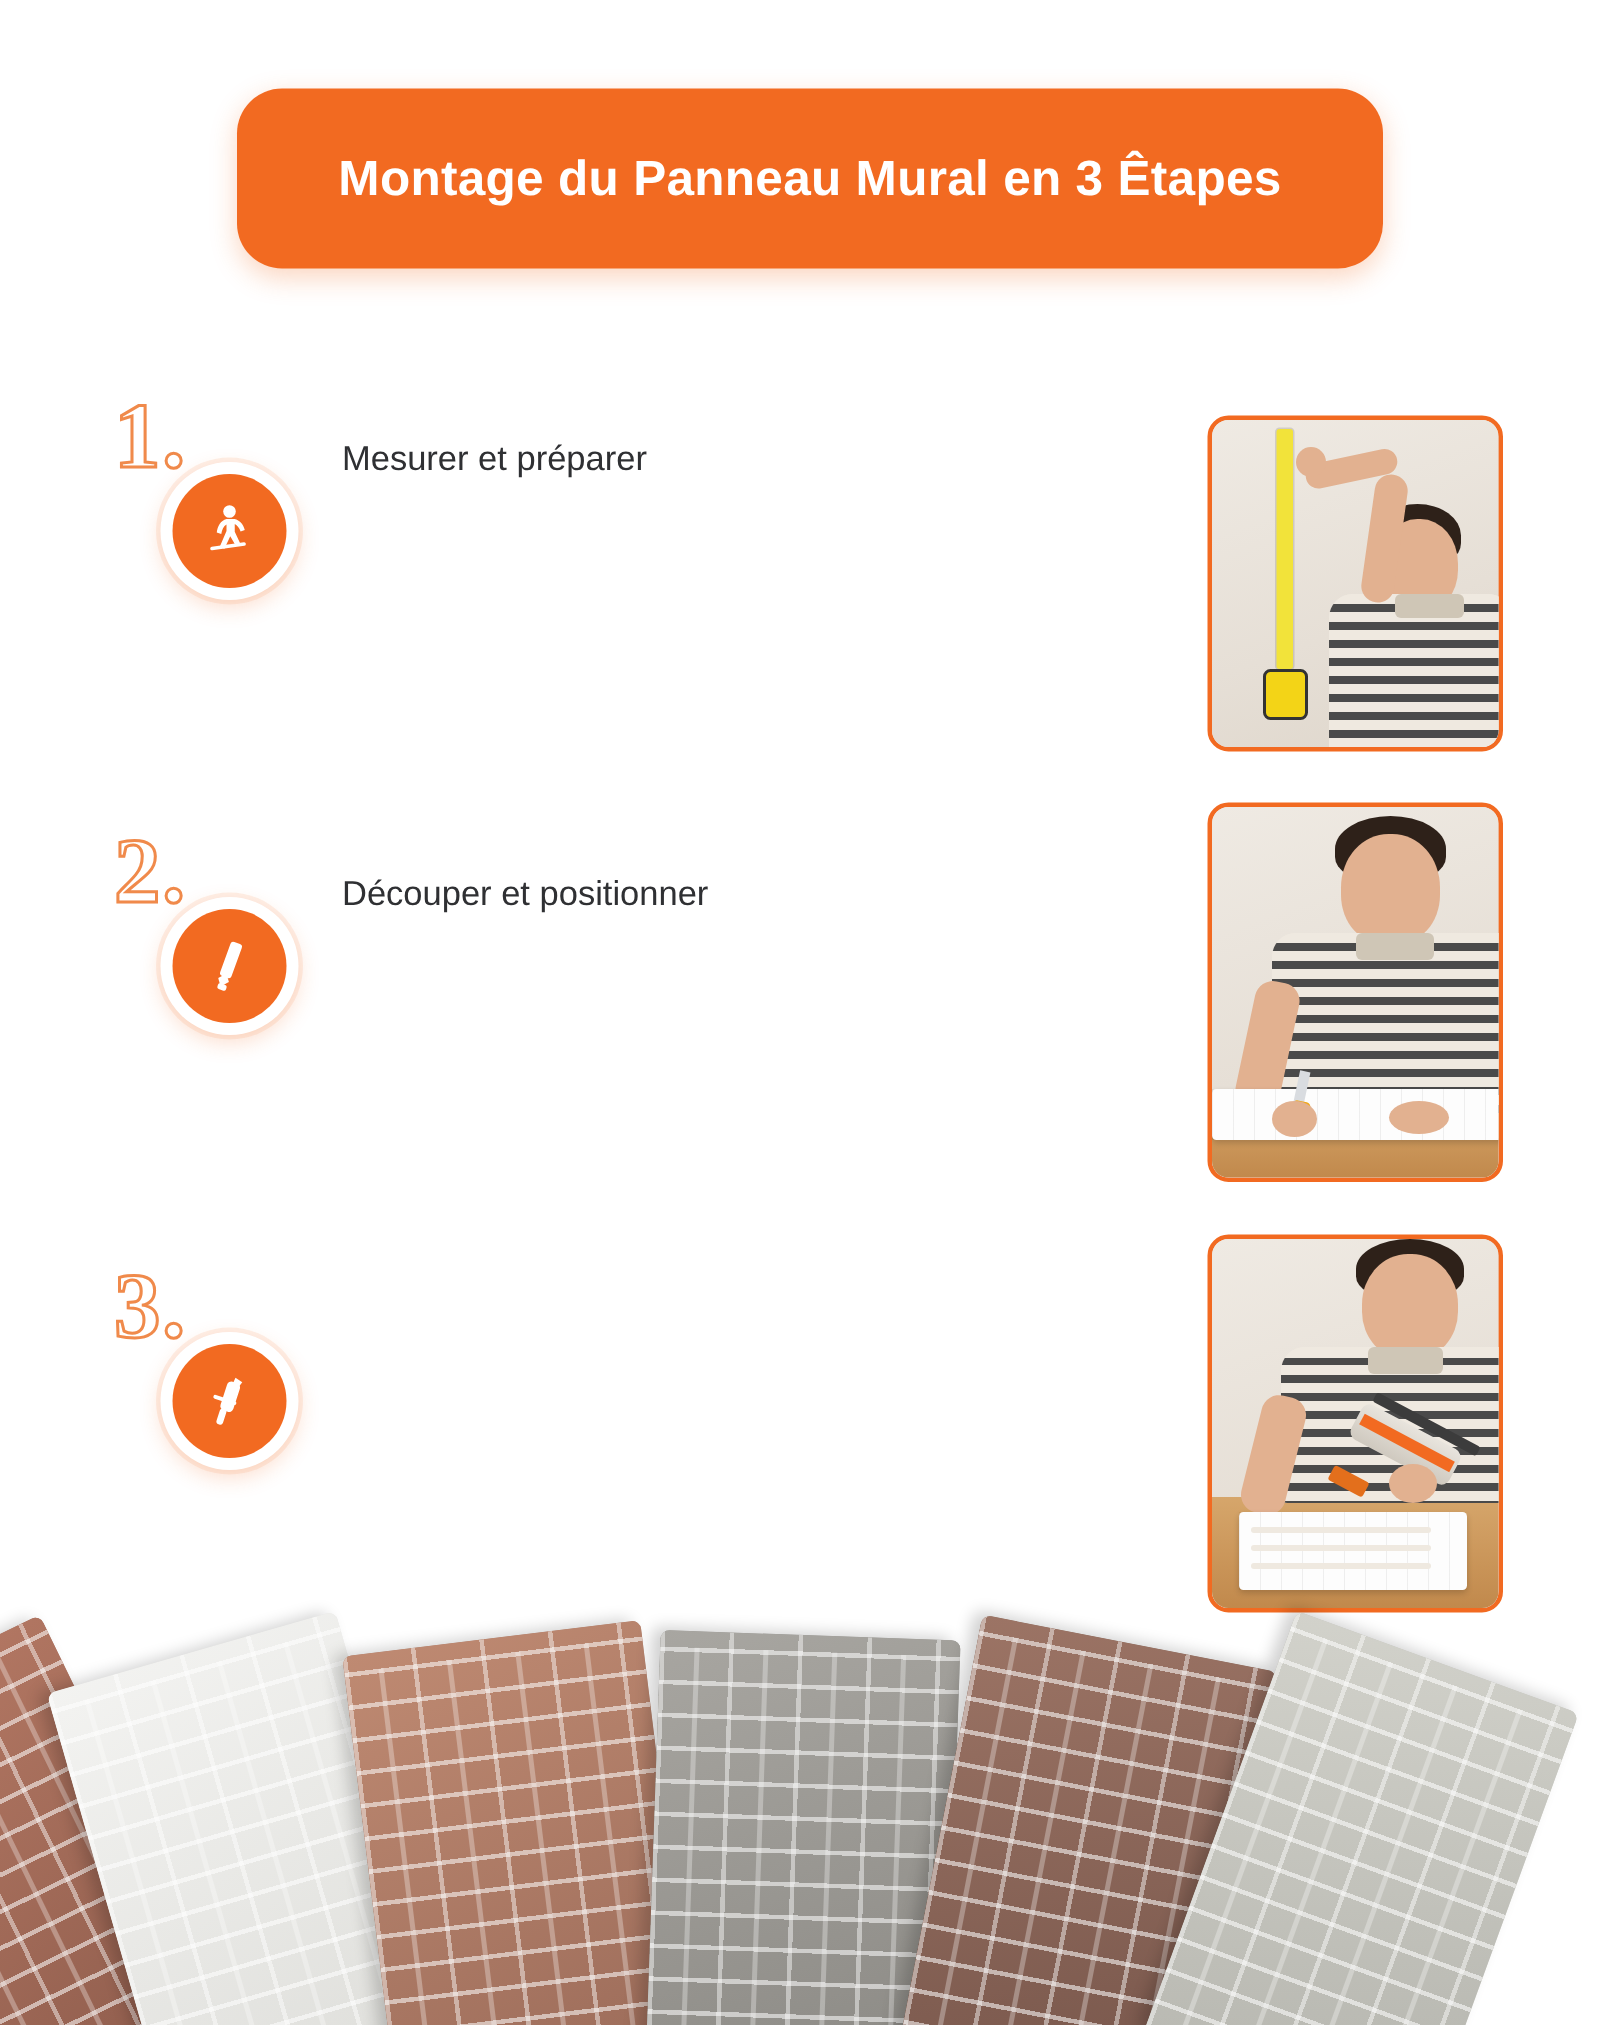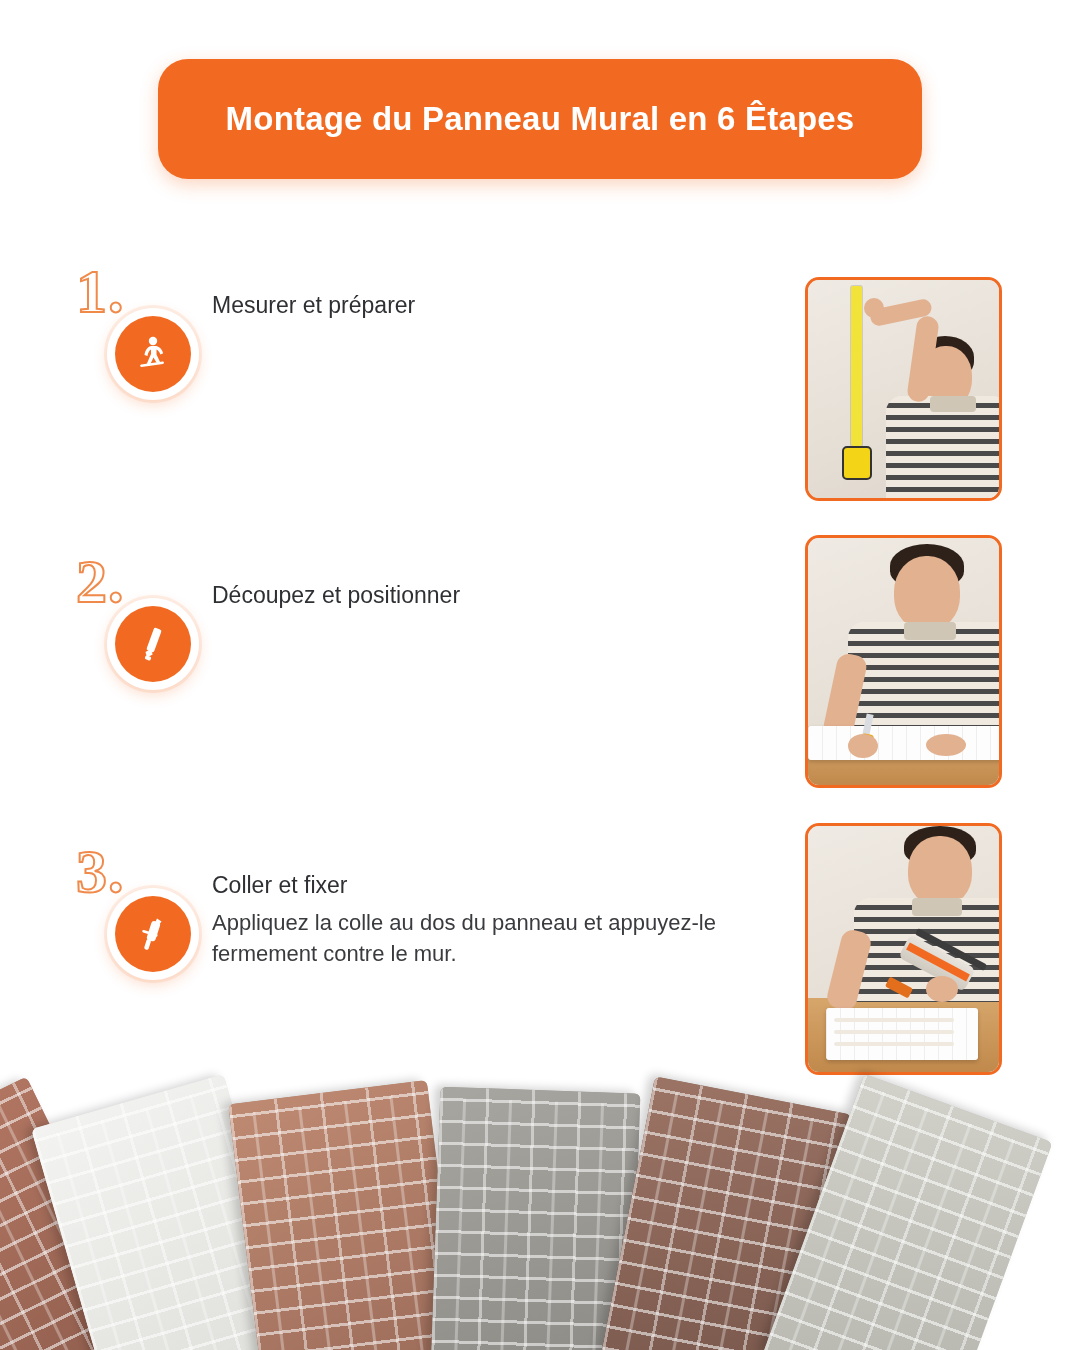--- a/index.html
+++ b/index.html
@@ -98,21 +98,21 @@
     border-radius: 50%;
     background: #f26a21;
     display: flex;
     align-items: center;
     justify-content: center;
   }
   .badge svg { display: block; }
 
   .step-text {
     position: absolute;
-    left: 212px;
+    left: 228px;
     top: 46px;
     width: 540px;
   }
   .step-title {
     font-size: 23px;
     color: #2f3033;
     margin-bottom: 8px;
     font-weight: 400;
   }
   .step-desc {
@@ -209,21 +209,21 @@
       repeating-linear-gradient(90deg, rgba(255,255,255,0.30) 0 3px, transparent 3px 46px);
     background-size: 100% 44px;
   }
 </style>
 </head>
 <body>
 
 <div class="page">
 
   <div class="banner">
-    <div class="banner-title">Montage du Panneau Mural en 6 Êtapes</div>
+    <div class="banner-title">Montage du Panneau Mural en 3 Êtapes</div>
   </div>
 
   <div class="steps">
 
     <div class="step s1">
       <div class="step-num">1.</div>
 
       <div class="badge-wrap">
         <div class="badge-ring"></div>
         <div class="badge">
@@ -252,45 +252,41 @@
             <g fill="#ffffff">
               <rect x="19" y="6" width="8" height="24" rx="2" transform="rotate(20 23 18)"></rect>
               <path d="M14.5 30 L20 27 L21.6 32.6 L16 35.6 Z"></path>
               <rect x="14" y="34" width="6" height="4" rx="1.4" transform="rotate(20 17 36)"></rect>
             </g>
           </svg>
         </div>
       </div>
 
       <div class="step-text">
-        <div class="step-title">Découpez et positionner</div>
+        <div class="step-title">Découper et positionner</div>
       </div>
     </div>
 
     <div class="step s3">
       <div class="step-num">3.</div>
 
       <div class="badge-wrap">
         <div class="badge-ring"></div>
         <div class="badge">
           <svg width="44" height="44" viewBox="0 0 44 44">
             <g fill="#ffffff">
               <rect x="18" y="9" width="9" height="20" rx="3" transform="rotate(18 22 19)"></rect>
               <path d="M26 6.5 L30.5 9.5 L27.5 13.5 L24 10.8 Z"></path>
               <rect x="14.5" y="27" width="4.5" height="11" rx="2" transform="rotate(18 17 32)"></rect>
               <rect x="11" y="20" width="16" height="2.6" rx="1.3" transform="rotate(18 19 21)"></rect>
             </g>
           </svg>
         </div>
       </div>
 
-      <div class="step-text">
-        <div class="step-title">Coller et fixer</div>
-        <div class="step-desc">Appliquez la colle au dos du panneau et appuyez-le fermement contre le mur.</div>
-      </div>
     </div>
 
   </div>
 
   <div class="photo ph1">
     <div class="inner">
       <div class="wall"></div>
 
       <div class="tape-strip" style="left:43px; top:6px; width:11px; height:160px;"></div>
       <div class="tape-body" style="left:34px; top:166px; width:30px; height:34px;"></div>

